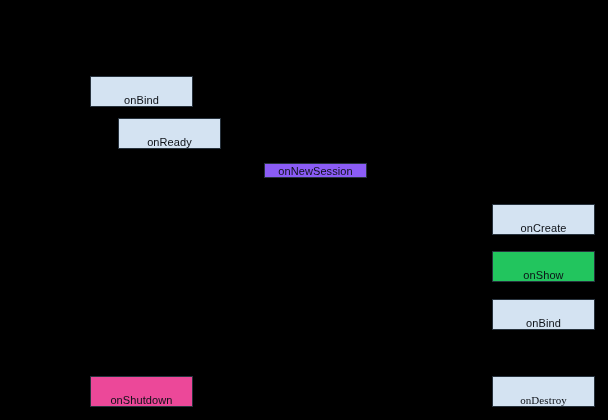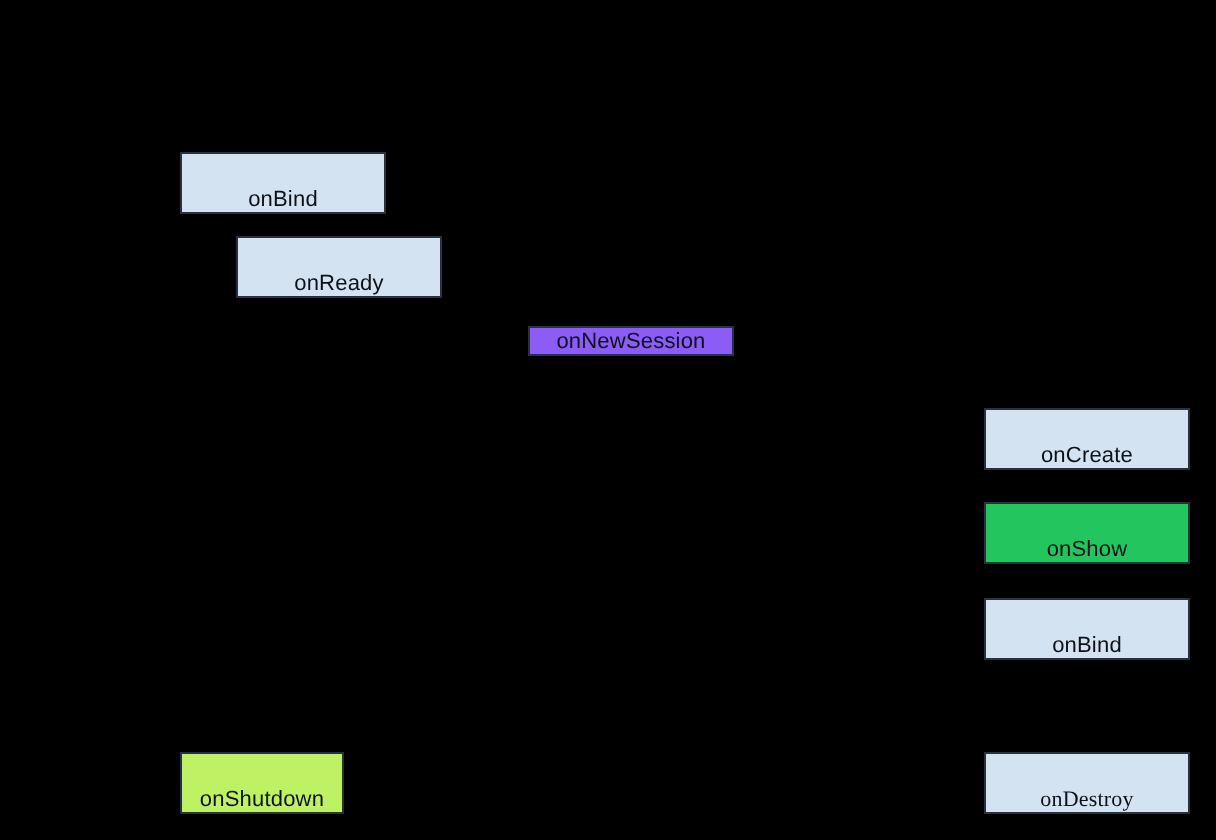--- a/index.html
+++ b/index.html
@@ -57,21 +57,21 @@
   </div>
 
   <div class="node" style="left: 492px; top: 251px; width: 103px; height: 31px; background: #22c55e; border-color: rgb(39, 50, 61); color: rgb(13, 17, 23);">
     <span>onShow</span>
   </div>
 
   <div class="node" style="left: 492px; top: 299px; width: 103px; height: 31px; background: rgb(212, 227, 242); border-color: rgb(39, 50, 61); color: rgb(13, 17, 23);">
     <span>onBind</span>
   </div>
 
-  <div class="node" style="left: 90px; top: 376px; width: 82px; height: 31px; background: #bef264; border-color: rgb(39, 50, 61); color: rgb(13, 17, 23);">
+  <div class="node" style="left: 90px; top: 376px; width: 103px; height: 31px; background: #ec4899; border-color: rgb(39, 50, 61); color: rgb(13, 17, 23);">
     <span>onShutdown</span>
   </div>
 
   <div class="node" style="left: 492px; top: 376px; width: 103px; height: 31px; background: rgb(212, 227, 242); border-color: rgb(39, 50, 61); color: rgb(13, 17, 23); font-family: Liberation Serif, serif;">
     <span>onDestroy</span>
   </div>
 
 </div>
 
 </body></html>

